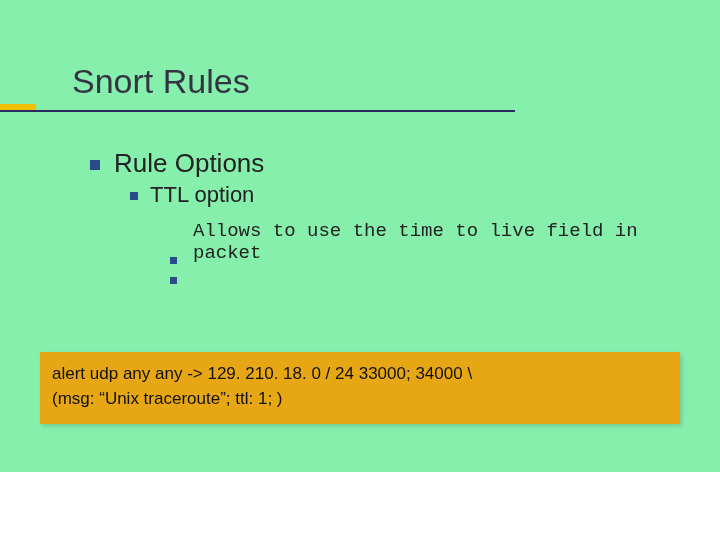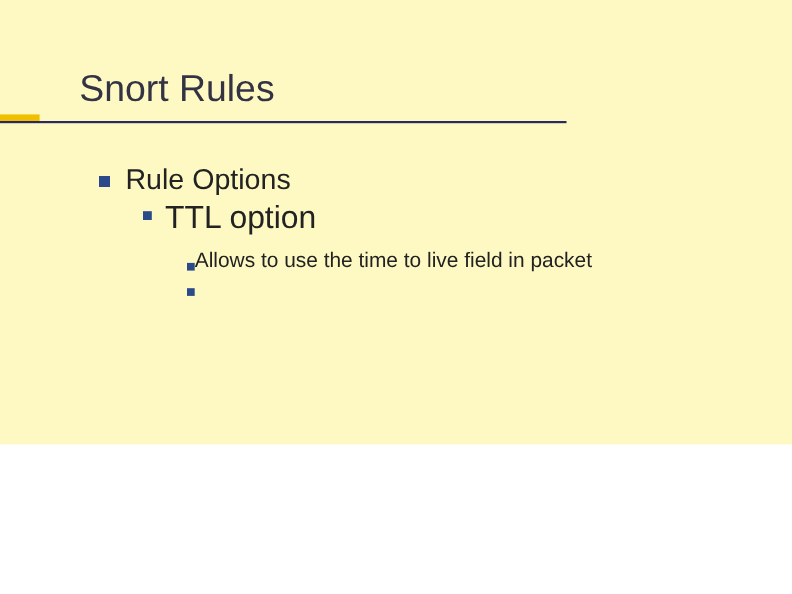--- a/index.html
+++ b/index.html
@@ -1,21 +1,21 @@
 <!DOCTYPE html>
 <html><head>
 <meta charset="utf-8">
 <style>
   * { margin: 0; padding: 0; box-sizing: border-box; }
   html, body { width: 720px; height: 540px; background: #fff; font-family: Verdana, Geneva, sans-serif; }
   .slide {
     position: relative;
     width: 720px;
-    height: 404px;
-    background: #fef9c3;
+    height: 472px;
+    background: #86efac;
     overflow: hidden;
   }
   .accent-bar {
     position: absolute;
     top: 104px;
     left: 0;
     width: 36px;
     height: 6px;
     background: #f0c000;
   }
@@ -55,27 +55,28 @@
   .lvl2 {
     display: flex;
     align-items: flex-start;
     gap: 12px;
     margin-left: 40px;
     margin-bottom: 12px;
   }
   .lvl2 .bullet {
     width: 8px; height: 8px; background: #2a4a8a; margin-top: 10px; flex-shrink: 0;
   }
-  .lvl2 .text { font-size: 29px; color: #222; }
+  .lvl2 .text { font-size: 22px; color: #222; }
   .lvl3 {
     display: flex;
-    align-items: center;
-    gap: 0;
+    align-items: flex-end;
+    gap: 16px;
     margin-left: 80px;
     margin-bottom: 4px;
+    font-family: Liberation Mono, monospace;
   }
   .lvl3 .bullet {
     width: 7px; height: 7px; background: #2a4a8a; margin-top: 9px; flex-shrink: 0;
   }
   .lvl3 .text { font-size: 19px; color: #222; }
   .codebox {
     position: absolute;
     top: 352px;
     left: 40px;
     width: 640px;
@@ -116,14 +117,18 @@
       <span class="bullet"></span>
       <span class="text">Allows to use the time to live field in packet</span>
     </div>
 
     <div class="lvl3">
       <span class="bullet"></span>
     </div>
 
   </div>
 
+  <div class="codebox">
+    <div class="line">alert udp any any -&gt; 129. 210. 18. 0 / 24 33000; 34000 \</div>
+    <div class="line">(msg: “Unix traceroute”; ttl: 1; )</div>
+  </div>
 
 </div>
 
 </body></html>

